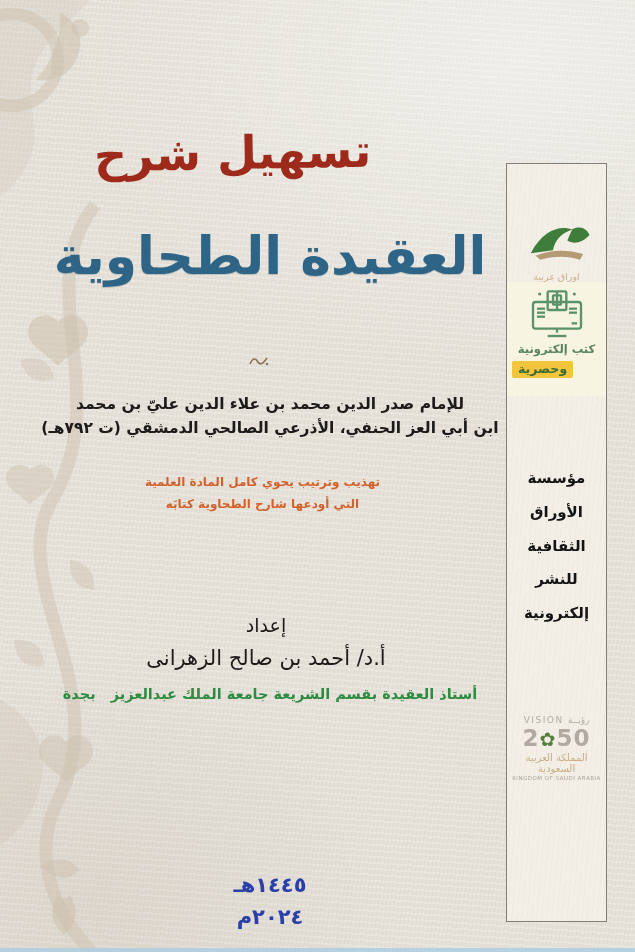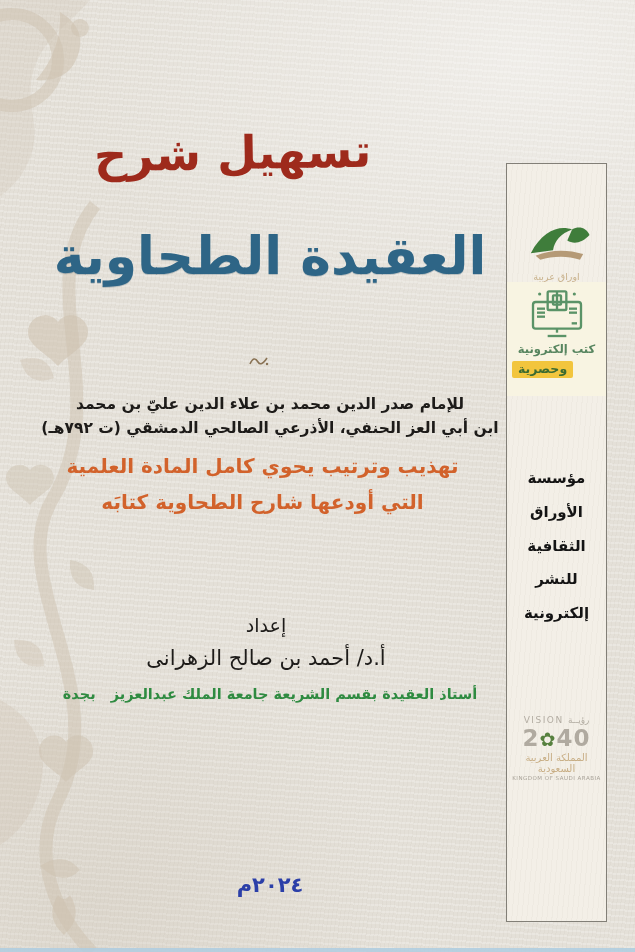--- a/index.html
+++ b/index.html
@@ -28,22 +28,22 @@
     top:226px; left:15px; width:510px;
     font-size:52px; font-weight:bold; color:#2e6586;
     white-space:nowrap; text-shadow:0 1px 0 rgba(60,90,110,.25);
   }
   #calligmark{ position:absolute; top:354px; left:248px; }
   #author{
     top:392px; left:10px; width:520px;
     font-size:15.5px; font-weight:bold; color:#1d1b19; line-height:1.55;
   }
   #desc{
-    top:448px; left:25px; width:475px;
-    font-size:20px; font-weight:bold; color:#d2622b; line-height:1.8;
+    top:472px; left:25px; width:475px;
+    font-size:12px; font-weight:bold; color:#d2622b; line-height:1.8;
   }
   #prep{ top:612px; left:16px; width:500px; color:#1d1b19; line-height:1.45; }
   #prep .label{ font-size:19px; }
   #prep .name{ font-size:21px; margin-top:3px; }
   #affiliation{
     top:686px; left:10px; width:520px;
     font-size:14.5px; font-weight:bold; color:#2f8b41;
   }
   #dates{
     top:870px; left:190px; width:160px;
@@ -133,20 +133,21 @@
   </div>
 
   <div id="prep" class="txt" dir="rtl" lang="ar">
     <div class="label">إعداد</div>
     <div class="name">أ.د/ أحمد بن صالح الزهرانى</div>
   </div>
 
   <div id="affiliation" class="txt" dir="rtl" lang="ar" style="white-space:pre-wrap;">أستاذ العقيدة بقسم الشريعة جامعة الملك عبدالعزيز&nbsp;&nbsp;&nbsp;بجدة</div>
 
   <div id="dates" class="txt" dir="rtl" lang="ar">
+    <div>١٤٤٥هـ</div>
     <div>٢٠٢٤م</div>
   </div>
 
   <aside id="sidebar">
 
     <div id="awraq">
       <svg width="72" height="46" viewBox="0 0 90 58">
         <path d="M12,42 C26,14 48,6 64,12 C50,17 42,26 40,38 Z" fill="#3f7d3b"></path>
         <path d="M64,12 C73,7 82,10 86,19 C77,29 66,31 58,26 Z" fill="#3f7d3b"></path>
         <path d="M18,45 C38,37 58,37 78,43 L74,50 C56,44 38,46 24,50 Z" fill="#b59a76"></path>
@@ -185,21 +186,21 @@
       <div>إلكترونية</div>
     </div>
 
 
     <div id="vision">
       <div class="row1">
         <span>VISION</span>
         <span class="ar" lang="ar">رؤيــة</span>
       </div>
       <div class="row2">
-        <span>2</span><span class="emblem">✿</span><span>40</span>
+        <span>2</span><span class="emblem">✿</span><span>50</span>
       </div>
       <div class="row3" lang="ar">المملكة العربية السعودية</div>
       <div class="row4">KINGDOM OF SAUDI ARABIA</div>
     </div>
 
   </aside>
 
   <div id="bottom-edge"></div>
 </div>
 

